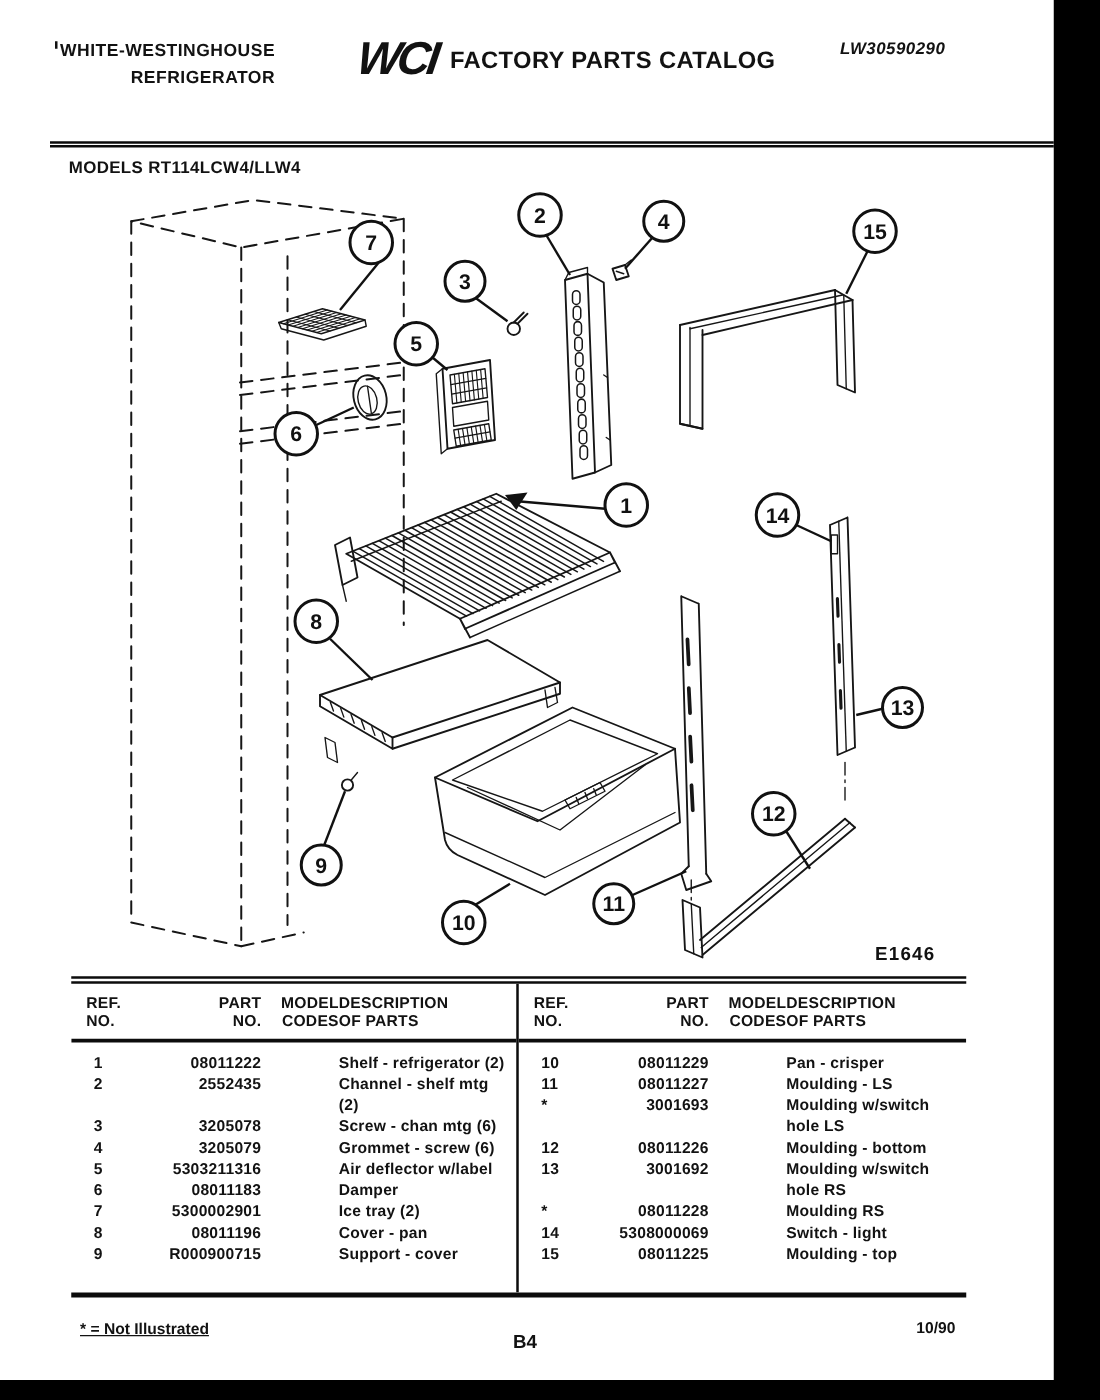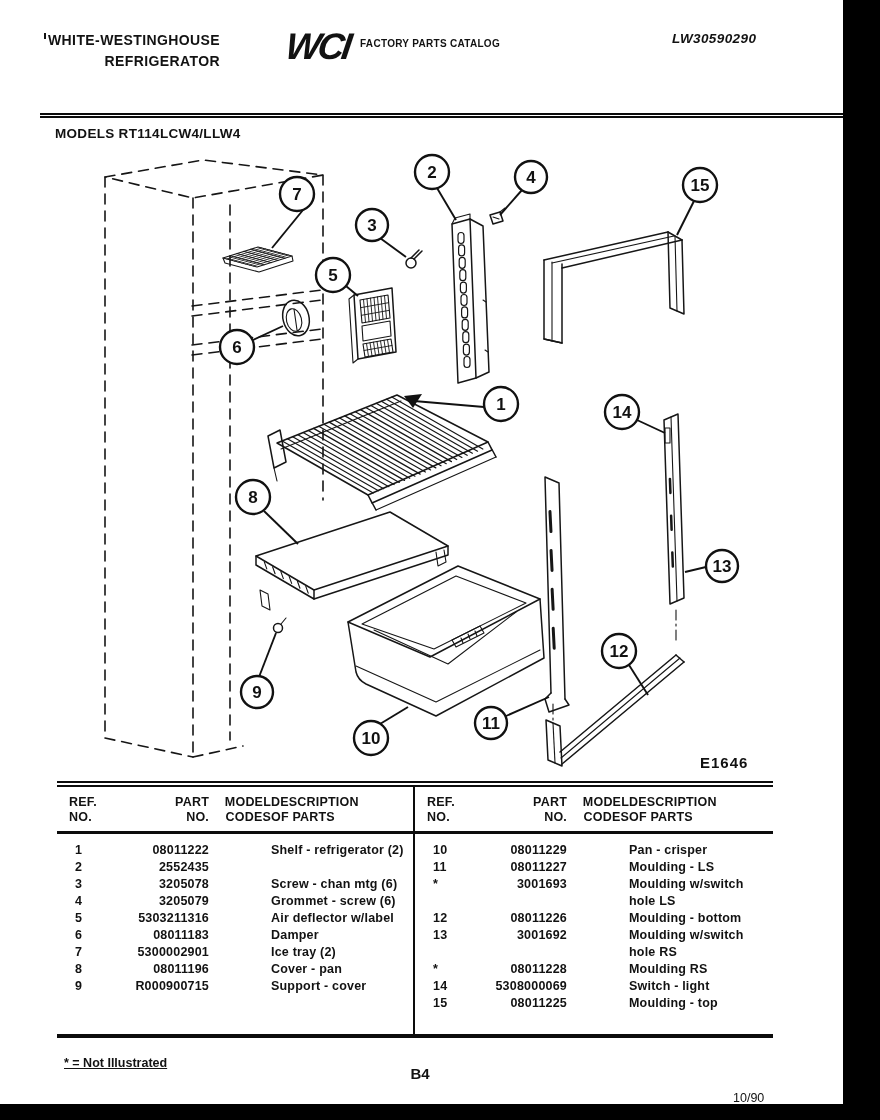--- a/index.html
+++ b/index.html
@@ -6,21 +6,21 @@
   .page{position:relative;width:880px;height:1120px;background:#ffffff;overflow:hidden;
         font-family:"Liberation Sans",sans-serif;color:#121212;}
   
   .band-right{position:absolute;top:0;right:0;width:37px;height:1120px;background:#000;}
   .band-bottom{position:absolute;left:0;bottom:0;width:880px;height:16px;background:#000;}
   
   .brand{position:absolute;left:48px;top:30px;font-size:14px;font-weight:700;letter-spacing:.4px;line-height:21px;text-align:right;}
   .tick{position:absolute;left:44px;top:33px;width:2px;height:6px;background:#111;}
   .logo{position:absolute;left:286px;top:26px;font-size:37px;font-weight:700;font-style:italic;
         letter-spacing:-3px;transform:skewX(-8deg);}
-  .catalog-title{position:absolute;left:360px;top:38px;font-size:10px;font-weight:700;letter-spacing:.3px;}
+  .catalog-title{position:absolute;left:360px;top:38px;font-size:19px;font-weight:700;letter-spacing:.3px;}
   .doc-number{position:absolute;left:672px;top:31px;font-size:13.5px;font-weight:700;letter-spacing:.4px;font-style:italic;}
   .rule{position:absolute;left:40px;top:113px;width:803px;height:5px;
         border-top:2.5px solid #0b0b0b;border-bottom:2.5px solid #0b0b0b;box-sizing:border-box;}
   .models{position:absolute;left:55px;top:126px;font-size:13.5px;font-weight:700;letter-spacing:.3px;}
   
   svg.diagram{position:absolute;left:0;top:0;width:880px;height:1120px;}
   .part{fill:none;stroke:#161616;stroke-width:1.5;stroke-linejoin:round;stroke-linecap:round;}
   .dash{stroke-dasharray:10 7;stroke-width:1.6;}
   .dashdot{stroke-dasharray:10 4 2 4;}
   .thin{stroke-width:1.1;}
@@ -40,21 +40,21 @@
   .row{display:flex;}
   .c{box-sizing:border-box;}
   .c-ref{width:48px;padding-left:12px;}
   .row .c-ref{padding-left:18px;}
   .c-part{width:104px;text-align:right;}
   .c-codes{width:62px;text-align:right;}
   .c-desc{flex:1;padding-right:4px;}
   
   .footnote{position:absolute;left:64px;top:1056px;font-size:12.5px;font-weight:700;text-decoration:underline;}
   .page-number{position:absolute;left:370px;top:1065px;width:100px;text-align:center;font-size:15px;font-weight:700;}
-  .date-code{position:absolute;left:733px;top:1055px;font-size:12.5px;font-weight:400;margin-top:36px;}
+  .date-code{position:absolute;left:733px;top:1055px;font-size:12.5px;font-weight:700;}
 </style>
 </head>
 <body>
 
 <div class="page">
 
   <div class="tick"></div>
   <div class="brand">
     <div>WHITE-WESTINGHOUSE</div>
     <div>REFRIGERATOR</div>
@@ -383,20 +383,24 @@
     <div class="c c-part">08011222</div>
     <div class="c c-codes"></div>
     <div class="c c-desc">
       <div class="l1">Shelf - refrigerator (2)</div>
     </div>
   </div>
           <div class="row">
     <div class="c c-ref">2</div>
     <div class="c c-part">2552435</div>
     <div class="c c-codes"></div>
+    <div class="c c-desc">
+      <div class="l1">Channel - shelf mtg</div>
+              <div class="l2">(2)</div>
+    </div>
   </div>
           <div class="row">
     <div class="c c-ref">3</div>
     <div class="c c-part">3205078</div>
     <div class="c c-codes"></div>
     <div class="c c-desc">
       <div class="l1">Screw - chan mtg (6)</div>
     </div>
   </div>
           <div class="row">

